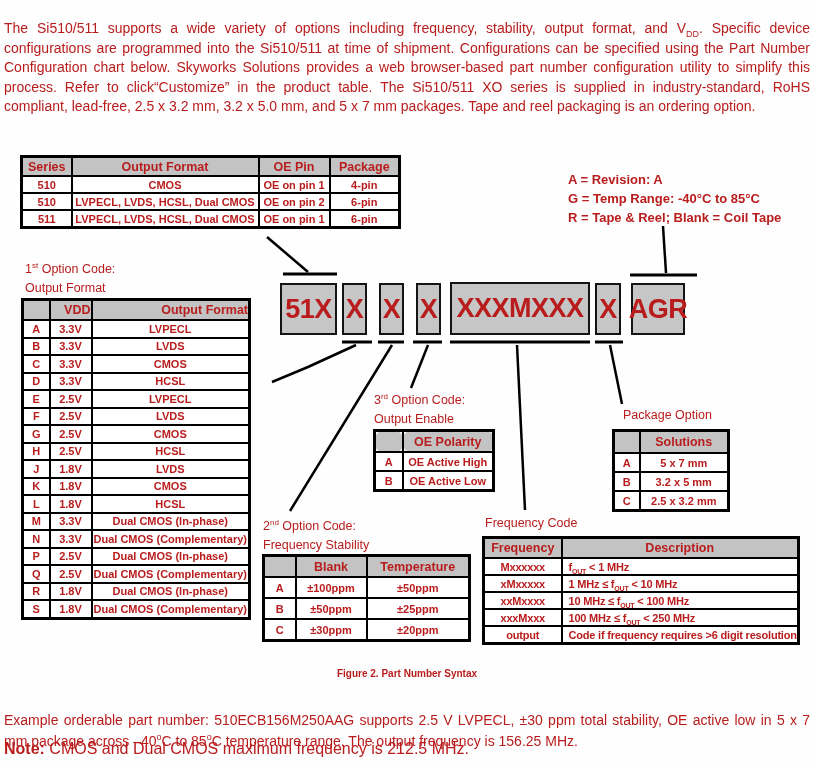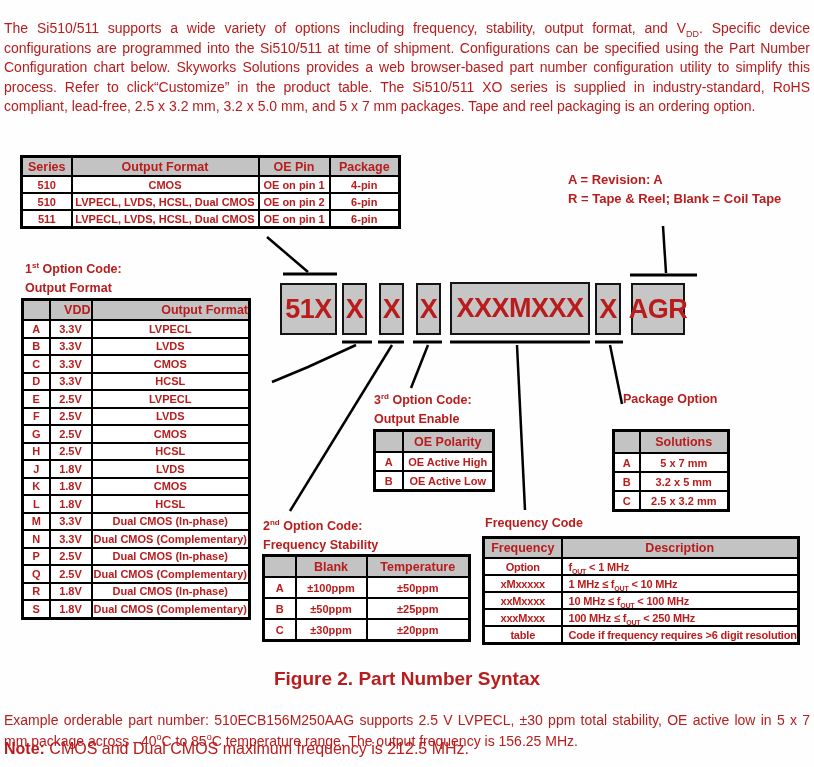--- a/index.html
+++ b/index.html
@@ -9,39 +9,39 @@
   }
   
   .para{position:absolute;font-size:14px;line-height:19.5px;text-align:justify;}
   #intro{left:4px;top:5px;width:806px;}
   #example{left:4px;top:696px;width:806px;line-height:21px;}
   #noteline{position:absolute;left:4px;top:740px;font-size:16px;}
   #noteline b{font-weight:bold;}
   sub,sup{font-size:0.64em;line-height:0;}
   
   #caption{position:absolute;left:0;top:668px;width:814px;text-align:center;
-           font-weight:bold;font-size:19px;}
-  
-  .lbl{position:absolute;font-weight:bold;font-size:12.5px;line-height:19px;white-space:nowrap;}
+           font-weight:bold;font-size:10px;}
+  
+  .lbl{position:absolute;font-weight:normal;font-size:12.5px;line-height:19px;white-space:nowrap;}
   
   #rev-notes{position:absolute;left:568px;top:170px;font-weight:bold;font-size:13px;line-height:19px;white-space:nowrap;}
   
   table.dtable{position:absolute;border-collapse:collapse;table-layout:fixed;border:3px solid #000;background:#fff;}
   table.dtable th,table.dtable td{border:2px solid #000;font-weight:bold;text-align:center;
        padding:0;overflow:hidden;white-space:nowrap;}
   table.dtable th{background:#c3c3c3;font-size:12.5px;}
   table.dtable td{font-size:11px;}
   #t-series{left:20px;top:155px;width:378px;}
   #t-series th{height:17px;}  #t-series td{height:15px;}
   #t-opt1{left:21px;top:298px;width:227px;}
   #t-opt1 th{height:18px;text-align:right;} #t-opt1 td{height:15.5px;}
   #t-opt2{left:262px;top:554px;width:206px;}
   #t-opt2 th{height:19px;} #t-opt2 td{height:19px;}
   #t-opt3{left:373px;top:429px;width:119px;}
-  #t-opt3 th{height:19px;} #t-opt3 td{height:17px;}
+  #t-opt3 th{height:19px;border-radius:8px;} #t-opt3 td{height:17px;}
   #t-pkg{left:612px;top:429px;width:115px;}
   #t-pkg th{height:20px;} #t-pkg td{height:17px;}
   #t-freq{left:482px;top:536px;width:315px;}
   #t-freq th{height:18px;} #t-freq td{height:15px;letter-spacing:-0.2px;}
   #t-freq td:nth-child(2){text-align:left;padding-left:6px;}
   
   .pbox{position:absolute;top:283px;height:52px;box-sizing:border-box;
         background:#c6c6c6;border:2.5px solid #141414;
         display:flex;align-items:center;justify-content:center;
         font-weight:bold;font-size:27px;letter-spacing:-0.5px;}
@@ -93,20 +93,21 @@
           <td>511</td>
           <td>LVPECL, LVDS, HCSL, Dual CMOS</td>
           <td>OE on pin 1</td>
           <td>6-pin</td>
         </tr>
       </tbody>
   </table>
 
   <div id="rev-notes">
     <div>A = Revision: A</div>
+    <div>G = Temp Range: -40°C to 85°C</div>
     <div>R = Tape &amp; Reel; Blank = Coil Tape</div>
   </div>
 
   <div id="pb0" class="pbox">51X</div>
   <div id="pb1" class="pbox">X</div>
   <div id="pb2" class="pbox">X</div>
   <div id="pb3" class="pbox">X</div>
   <div id="pb4" class="pbox">XXXMXXX</div>
   <div id="pb5" class="pbox">X</div>
   <div id="pb6" class="pbox">AGR</div>
@@ -273,21 +274,21 @@
           <td>A</td>
           <td>OE Active High</td>
         </tr>
         <tr>
           <td>B</td>
           <td>OE Active Low</td>
         </tr>
       </tbody>
   </table>
 
-  <div class="lbl" style="left:612px;top:390px;padding-left:11px;">Package Option</div>
+  <div class="lbl" style="left:612px;top:406px;padding-left:11px;">Package Option</div>
   <table id="t-pkg" class="dtable">
     <colgroup>
         <col style="width:26px">
         <col style="width:89px">
       </colgroup>
     <thead>
         <tr>
           <th></th>
           <th>Solutions</th>
         </tr>
@@ -315,37 +316,37 @@
         <col style="width:237px">
       </colgroup>
     <thead>
         <tr>
           <th>Frequency</th>
           <th>Description</th>
         </tr>
       </thead>
     <tbody>
         <tr>
-          <td>Option</td>
+          <td>Mxxxxxx</td>
           <td><span>f</span><sub>OUT</sub><span> &lt; 1 MHz</span></td>
         </tr>
         <tr>
           <td>xMxxxxx</td>
           <td><span>1 MHz ≤ f</span><sub>OUT</sub><span> &lt; 10 MHz</span></td>
         </tr>
         <tr>
           <td>xxMxxxx</td>
           <td><span>10 MHz ≤ f</span><sub>OUT</sub><span> &lt; 100 MHz</span></td>
         </tr>
         <tr>
           <td>xxxMxxx</td>
           <td><span>100 MHz ≤ f</span><sub>OUT</sub><span> &lt; 250 MHz</span></td>
         </tr>
         <tr>
-          <td>table</td>
+          <td>output</td>
           <td>Code if frequency requires &gt;6 digit resolution</td>
         </tr>
       </tbody>
   </table>
 
   <svg id="overlay" width="814" height="767" viewBox="0 0 814 767">
     <g stroke="#000" fill="none">
 
       <polyline points="267,237 308,272" stroke-width="2.5"></polyline>
       <line x1="283" y1="274" x2="337" y2="274" stroke-width="3"></line>

